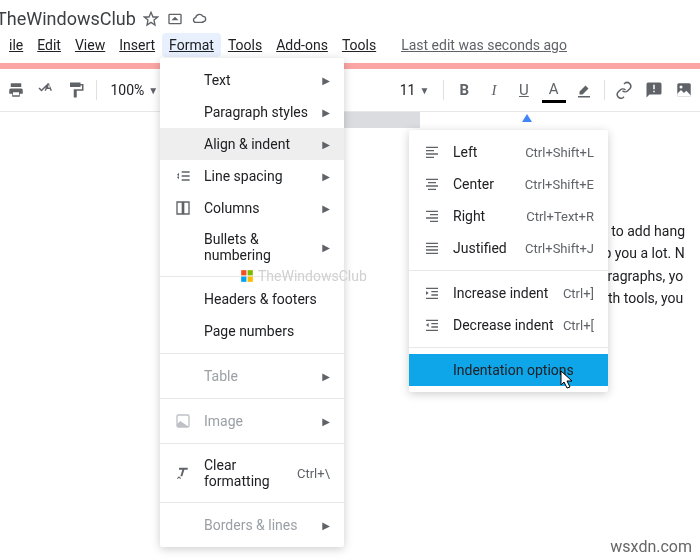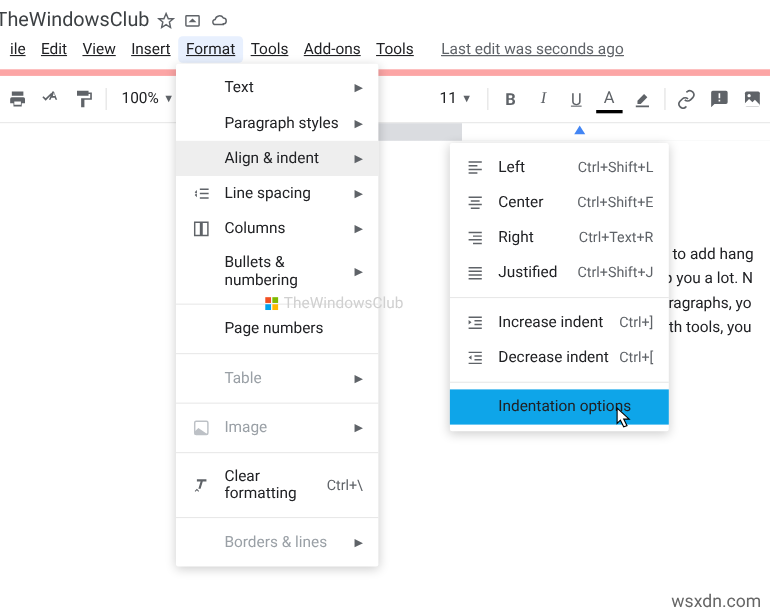--- a/index.html
+++ b/index.html
@@ -358,20 +358,24 @@
     <span class="dd-arrow">▶</span>
   </div>
   <div class="dd-item">
     <span class="dd-icon"></span>
     <span class="dd-label">Bullets &amp; numbering</span>
     <span class="dd-arrow">▶</span>
   </div>
   <div class="dd-divider"></div>
   <div class="dd-item">
     <span class="dd-icon"></span>
+    <span class="dd-label">Headers &amp; footers</span>
+  </div>
+  <div class="dd-item">
+    <span class="dd-icon"></span>
     <span class="dd-label">Page numbers</span>
   </div>
   <div class="dd-divider"></div>
   <div class="dd-item disabled">
     <span class="dd-icon"></span>
     <span class="dd-label">Table</span>
     <span class="dd-arrow">▶</span>
   </div>
   <div class="dd-divider"></div>
   <div class="dd-item disabled">

